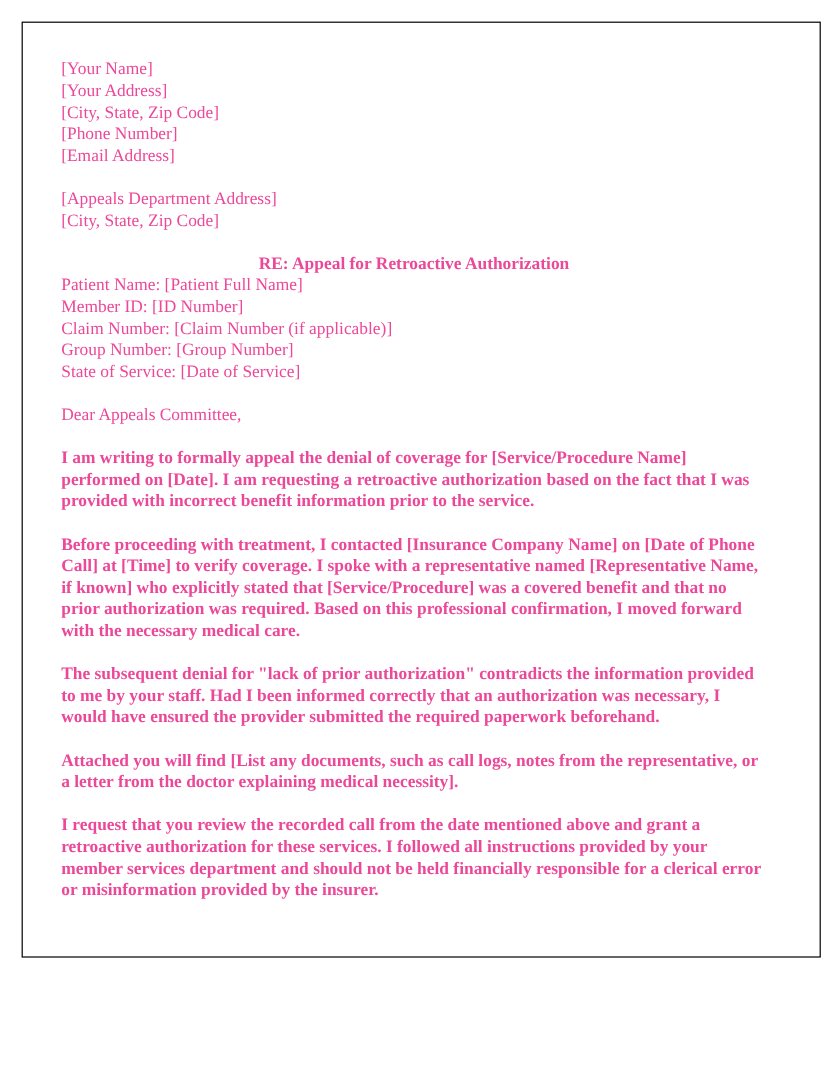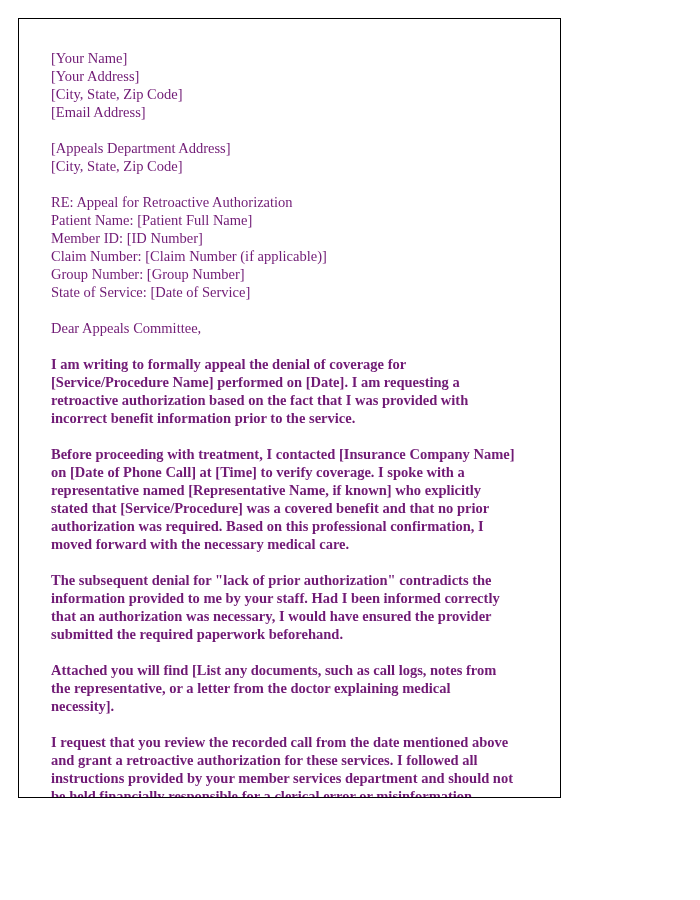--- a/index.html
+++ b/index.html
@@ -11,57 +11,59 @@
     position: relative;
     width: 700px;
     height: 900px;
     background: #ffffff;
     overflow: hidden;
   }
   .letter-frame {
     position: absolute;
     left: 18px;
     top: 18px;
-    width: 543px;
+    width: 666px;
     height: 780px;
     border: 1px solid #000000;
     box-sizing: border-box;
     padding: 30px 44px 0 32px;
     overflow: hidden;
     background: #ffffff;
     font-family: "Liberation Serif", "DejaVu Serif", serif;
     font-size: 14.5px;
     line-height: 18px;
-    color: #701a75;
+    color: #ec4899;
   }
   .block {
     margin: 0 0 18px 0;
   }
   .block div {
     margin: 0;
   }
   .para {
     margin: 0 0 18px 0;
     max-width: 601px;
     font-weight: bold;
   }
   .subject {
-    font-weight: normal;
+    font-weight: bold;
+    text-align: center;
   }
 </style>
 </head>
 <body>
 
 <div class="page">
   <div class="letter-frame">
 
     <div class="block">
       <div>[Your Name]</div>
       <div>[Your Address]</div>
       <div>[City, State, Zip Code]</div>
+      <div>[Phone Number]</div>
       <div>[Email Address]</div>
     </div>
 
 
     <div class="block">
       <div>[Appeals Department Address]</div>
       <div>[City, State, Zip Code]</div>
     </div>
 
     <div class="block">

